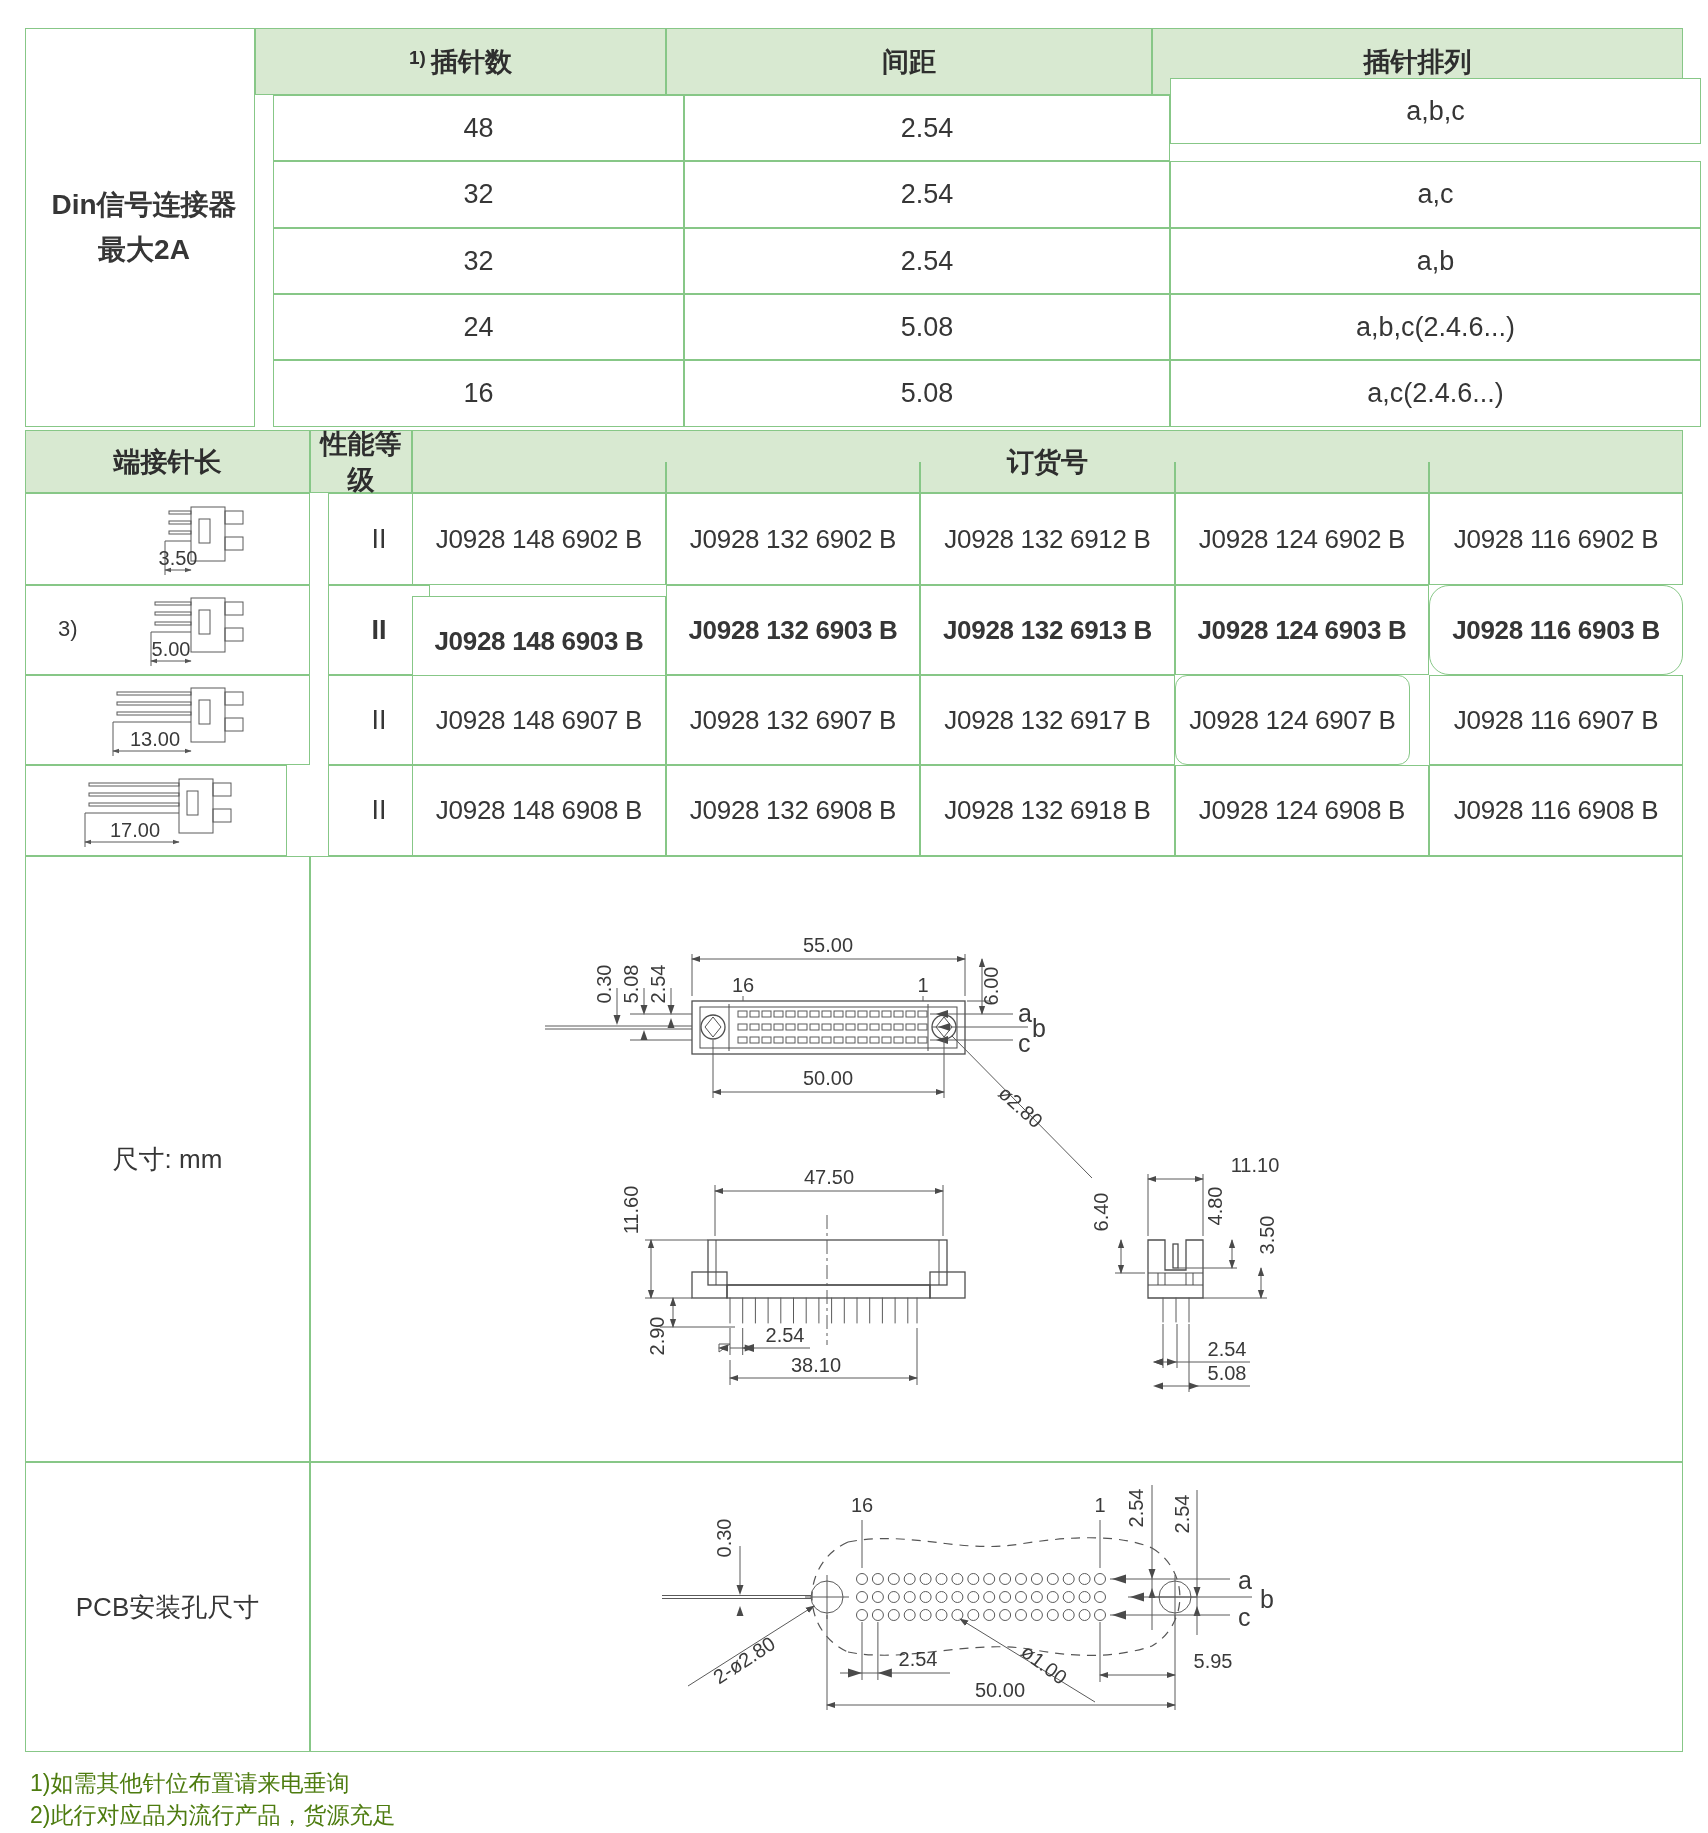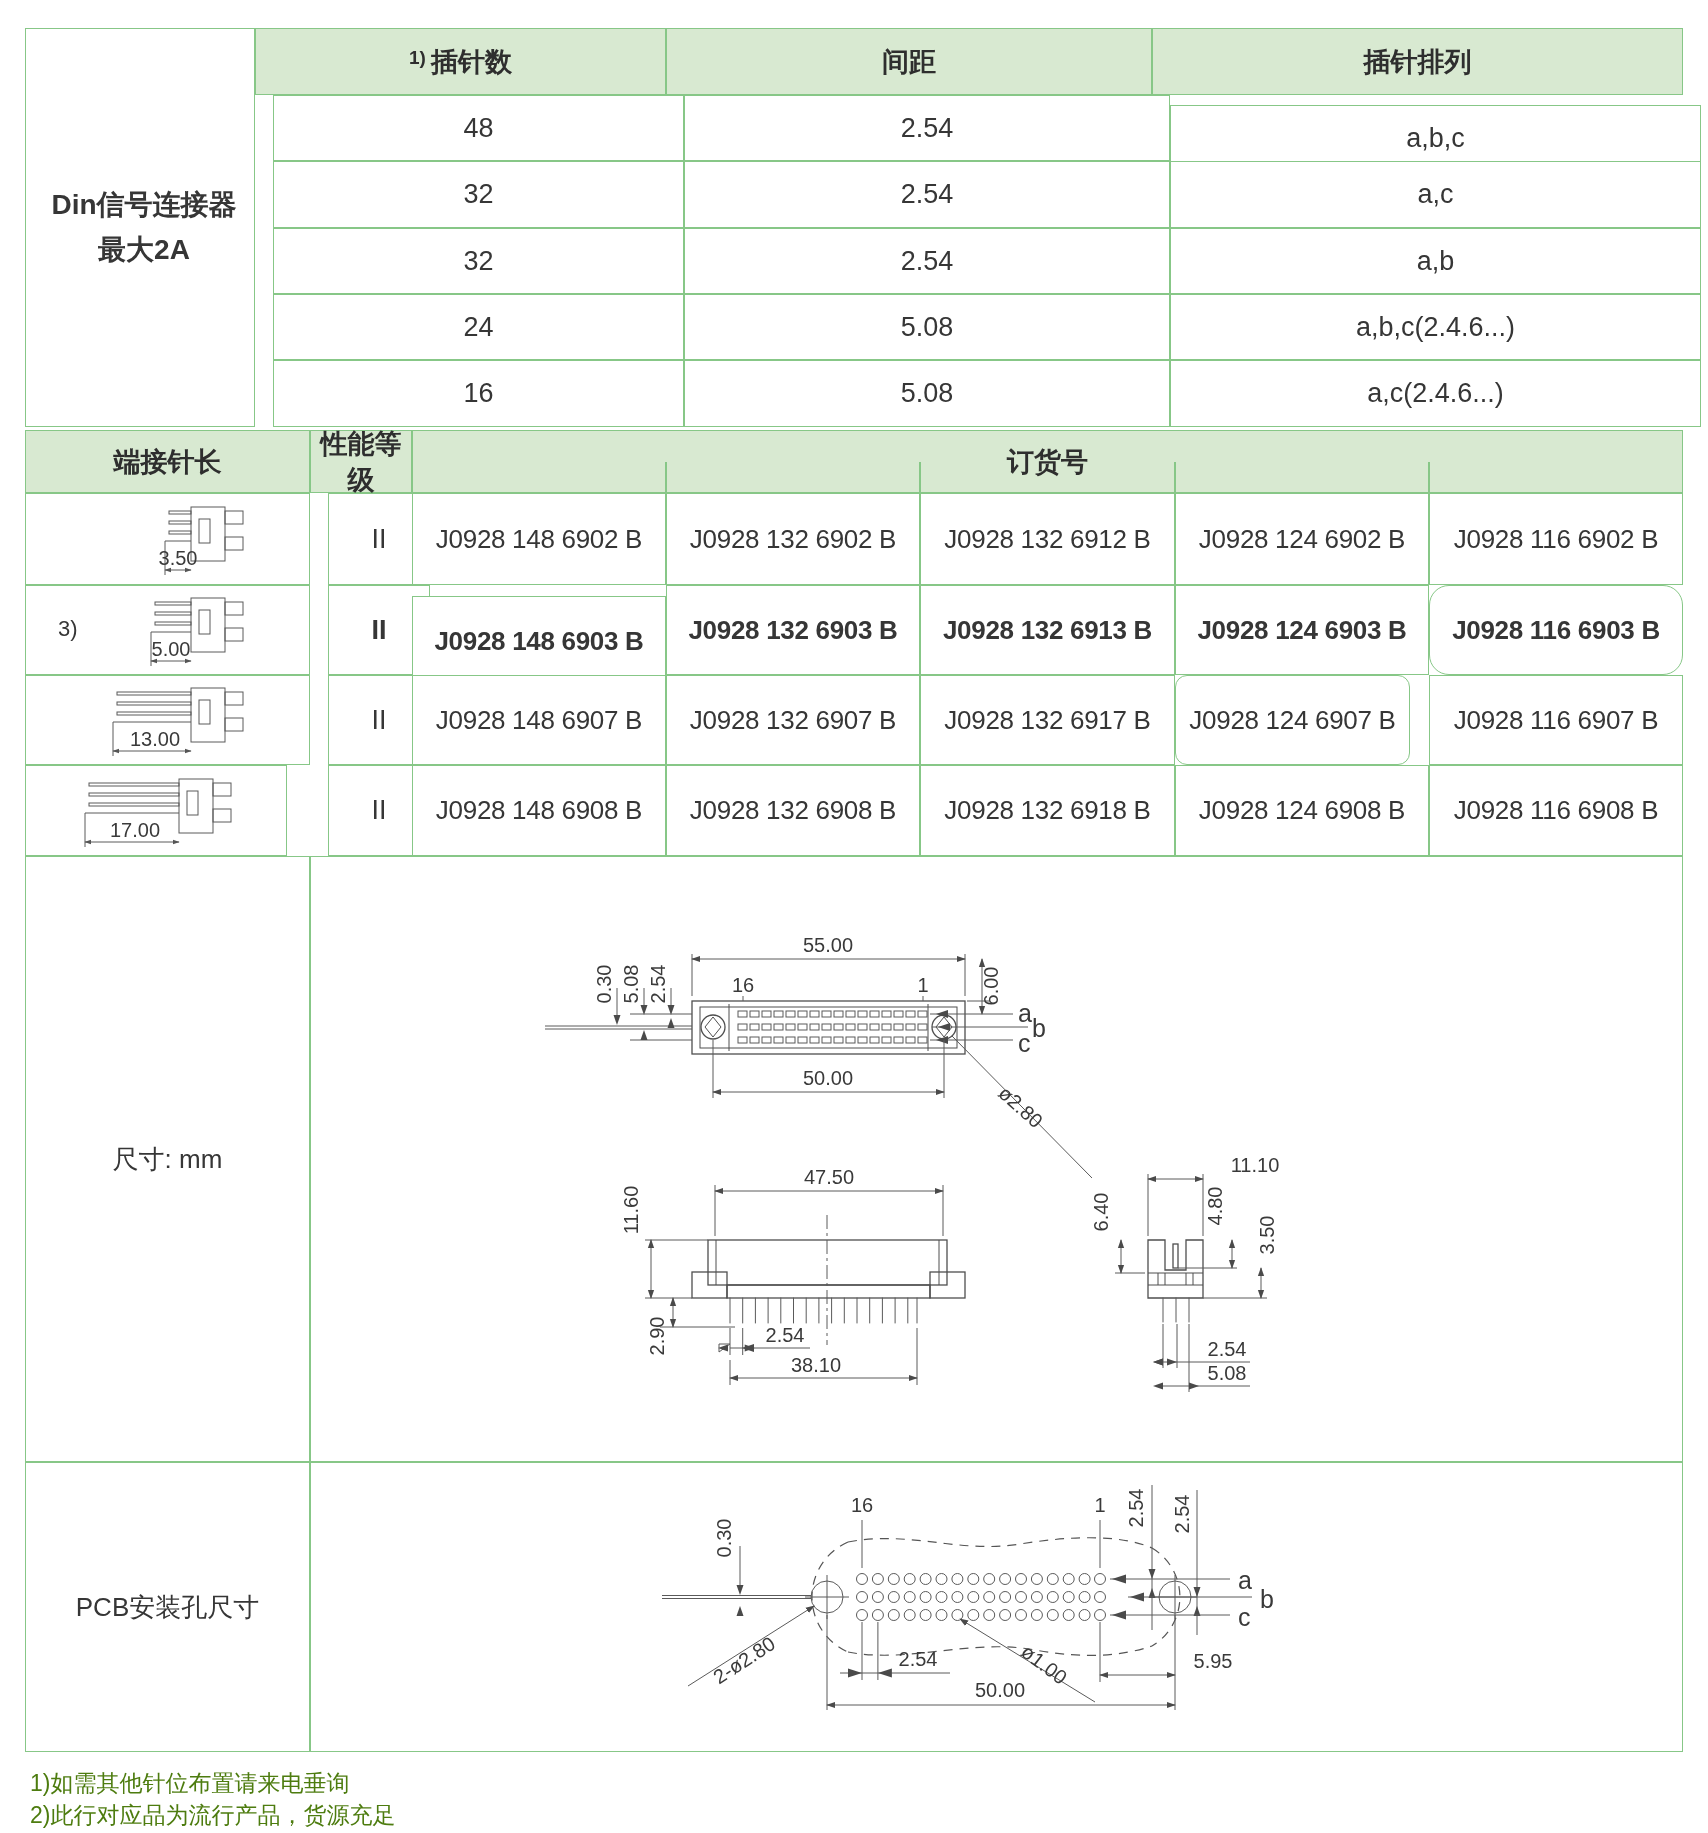--- a/index.html
+++ b/index.html
@@ -39,21 +39,21 @@
   </div>
   <div class="c hd" style="left:255px;top:28px;width:411px;height:67px;">
     <span class="sup">1)</span>
     <span>插针数</span>
   </div>
   <div class="c hd" style="left:1152px;top:28px;width:531px;height:67px;">插针排列</div>
   <div class="c hd" style="left:666px;top:28px;width:486px;height:67px;">间距</div>
 
   <div class="c v" style="left:255px;top:95px;width:411px;height:66px;">48</div>
   <div class="c v" style="left:666px;top:95px;width:486px;height:66px;">2.54</div>
-  <div class="c v" style="left:1152px;top:105px;width:531px;height:66px;">a,b,c</div>
+  <div class="c v" style="left:1152px;top:78px;width:531px;height:66px;">a,b,c</div>
 
   <div class="c v" style="left:255px;top:161px;width:411px;height:67px;">32</div>
   <div class="c v" style="left:666px;top:161px;width:486px;height:67px;">2.54</div>
   <div class="c v" style="left:1152px;top:161px;width:531px;height:67px;">a,c</div>
 
   <div class="c v" style="left:255px;top:228px;width:411px;height:66px;">32</div>
   <div class="c v" style="left:666px;top:228px;width:486px;height:66px;">2.54</div>
   <div class="c v" style="left:1152px;top:228px;width:531px;height:66px;">a,b</div>
 
   <div class="c v" style="left:255px;top:294px;width:411px;height:66px;">24</div>

